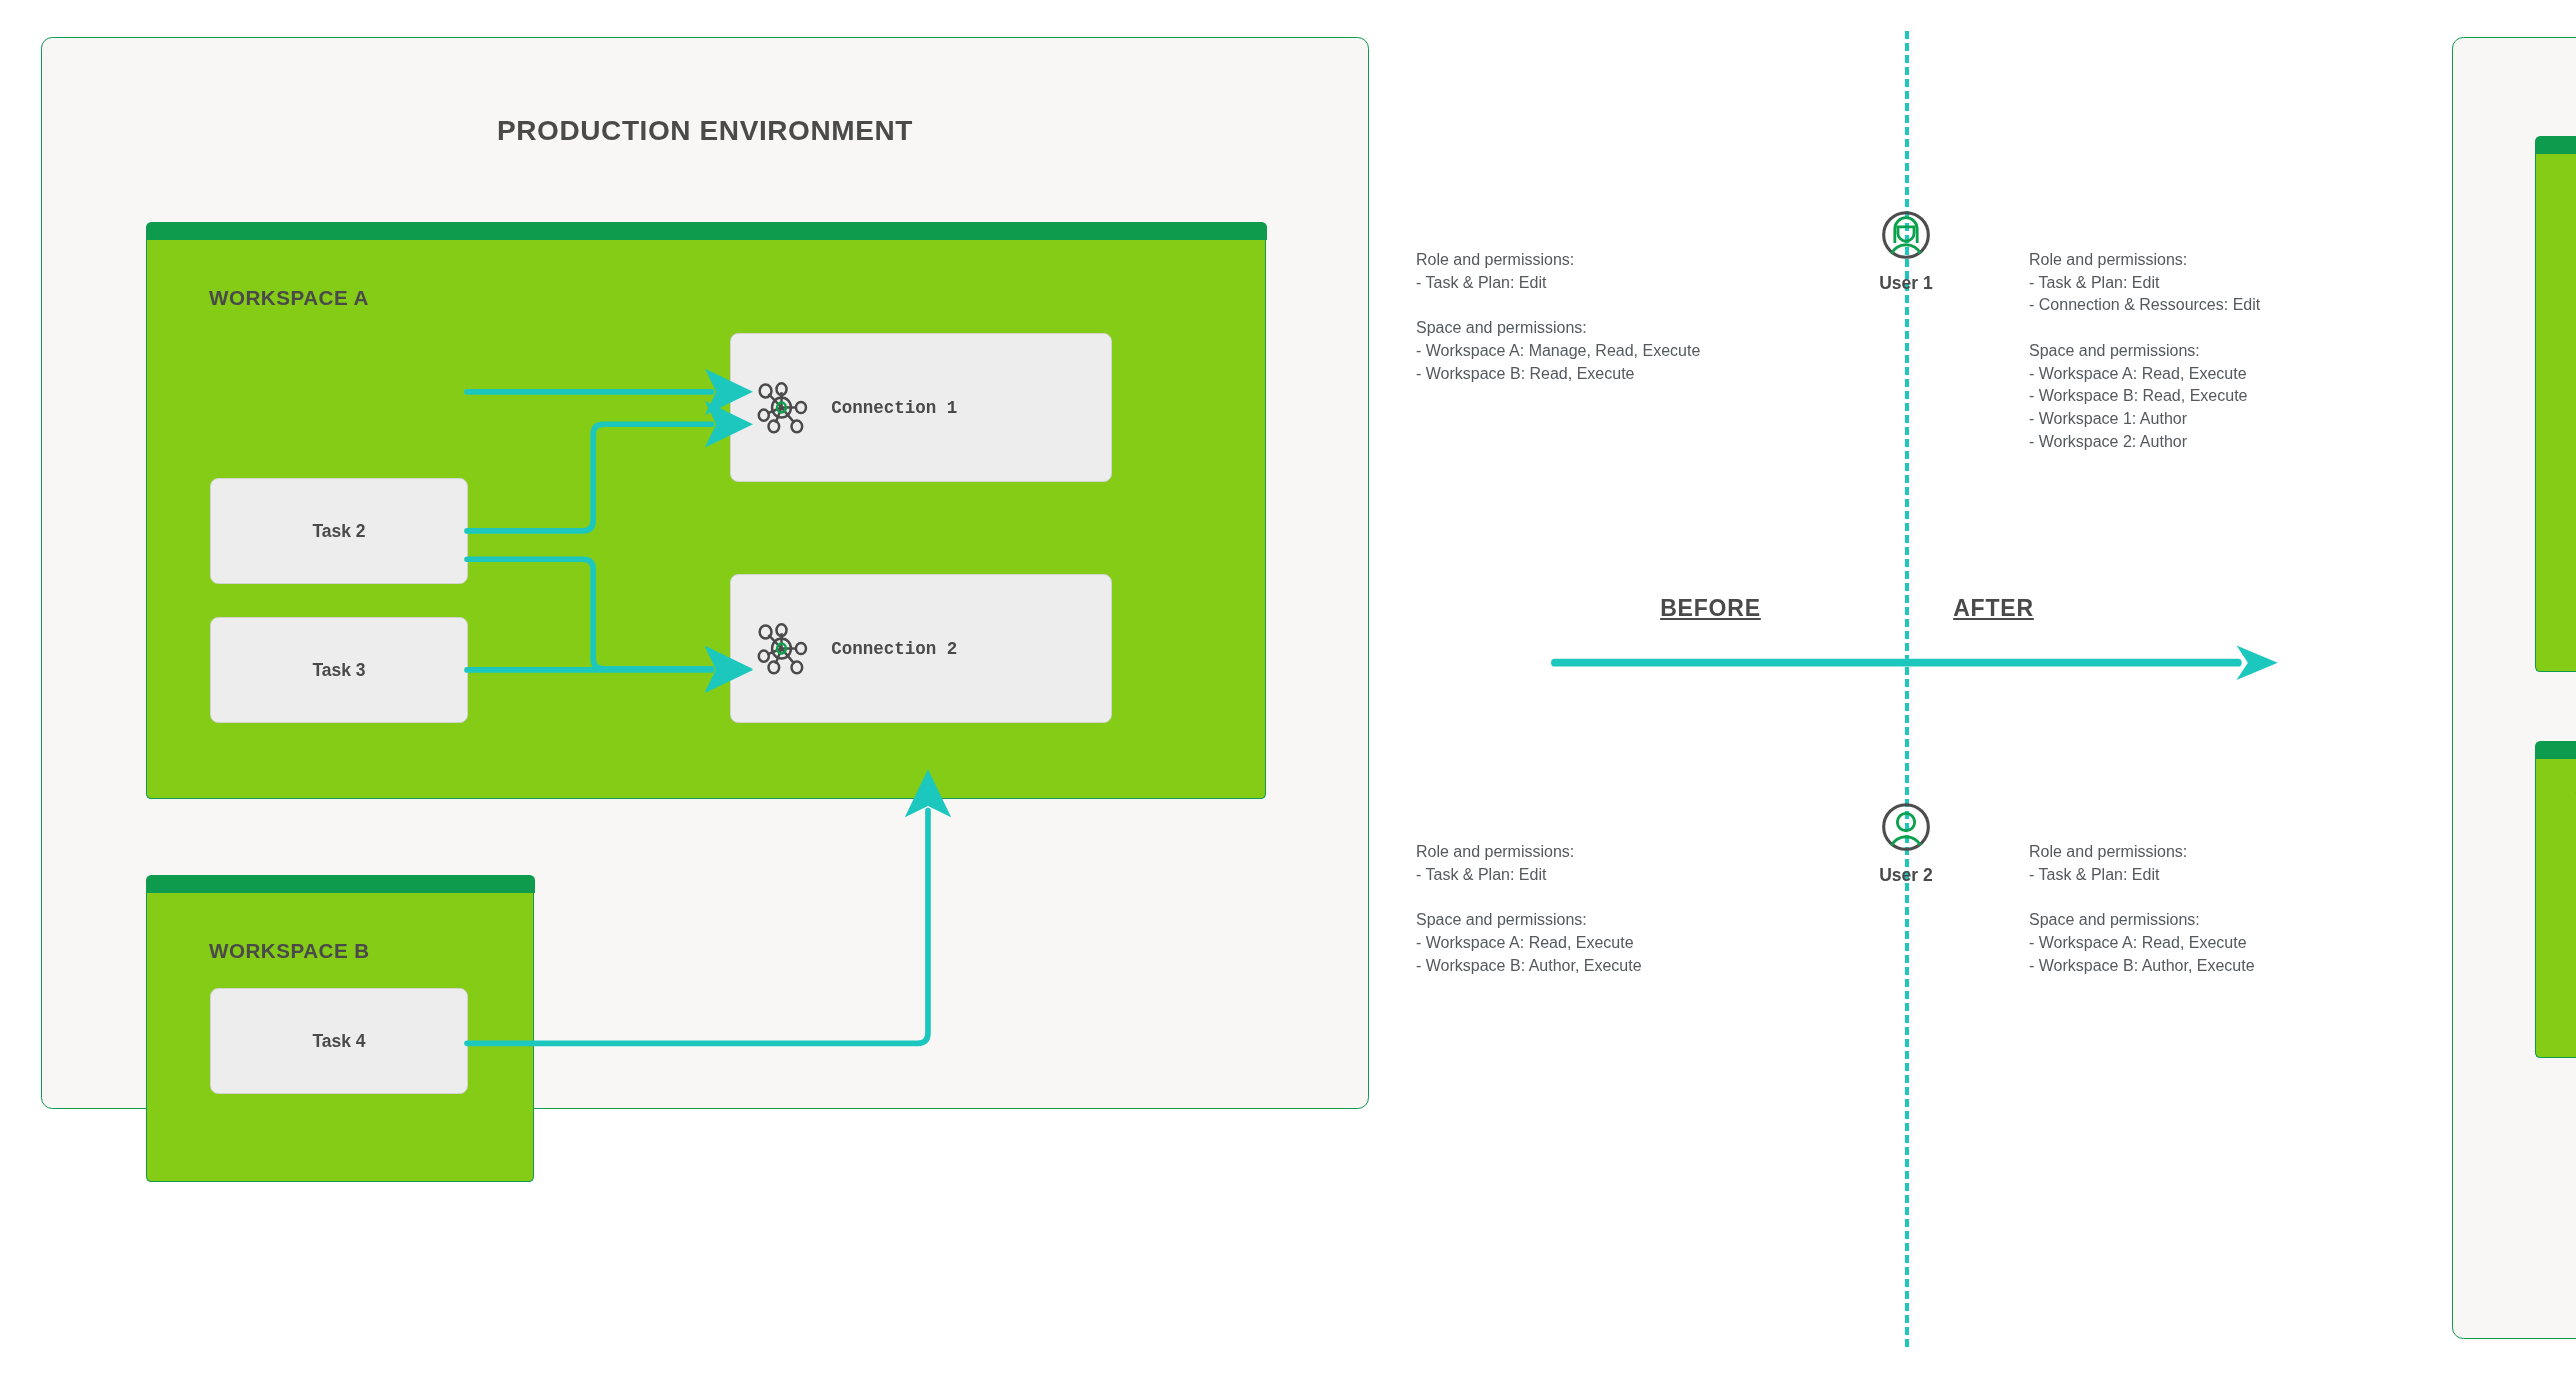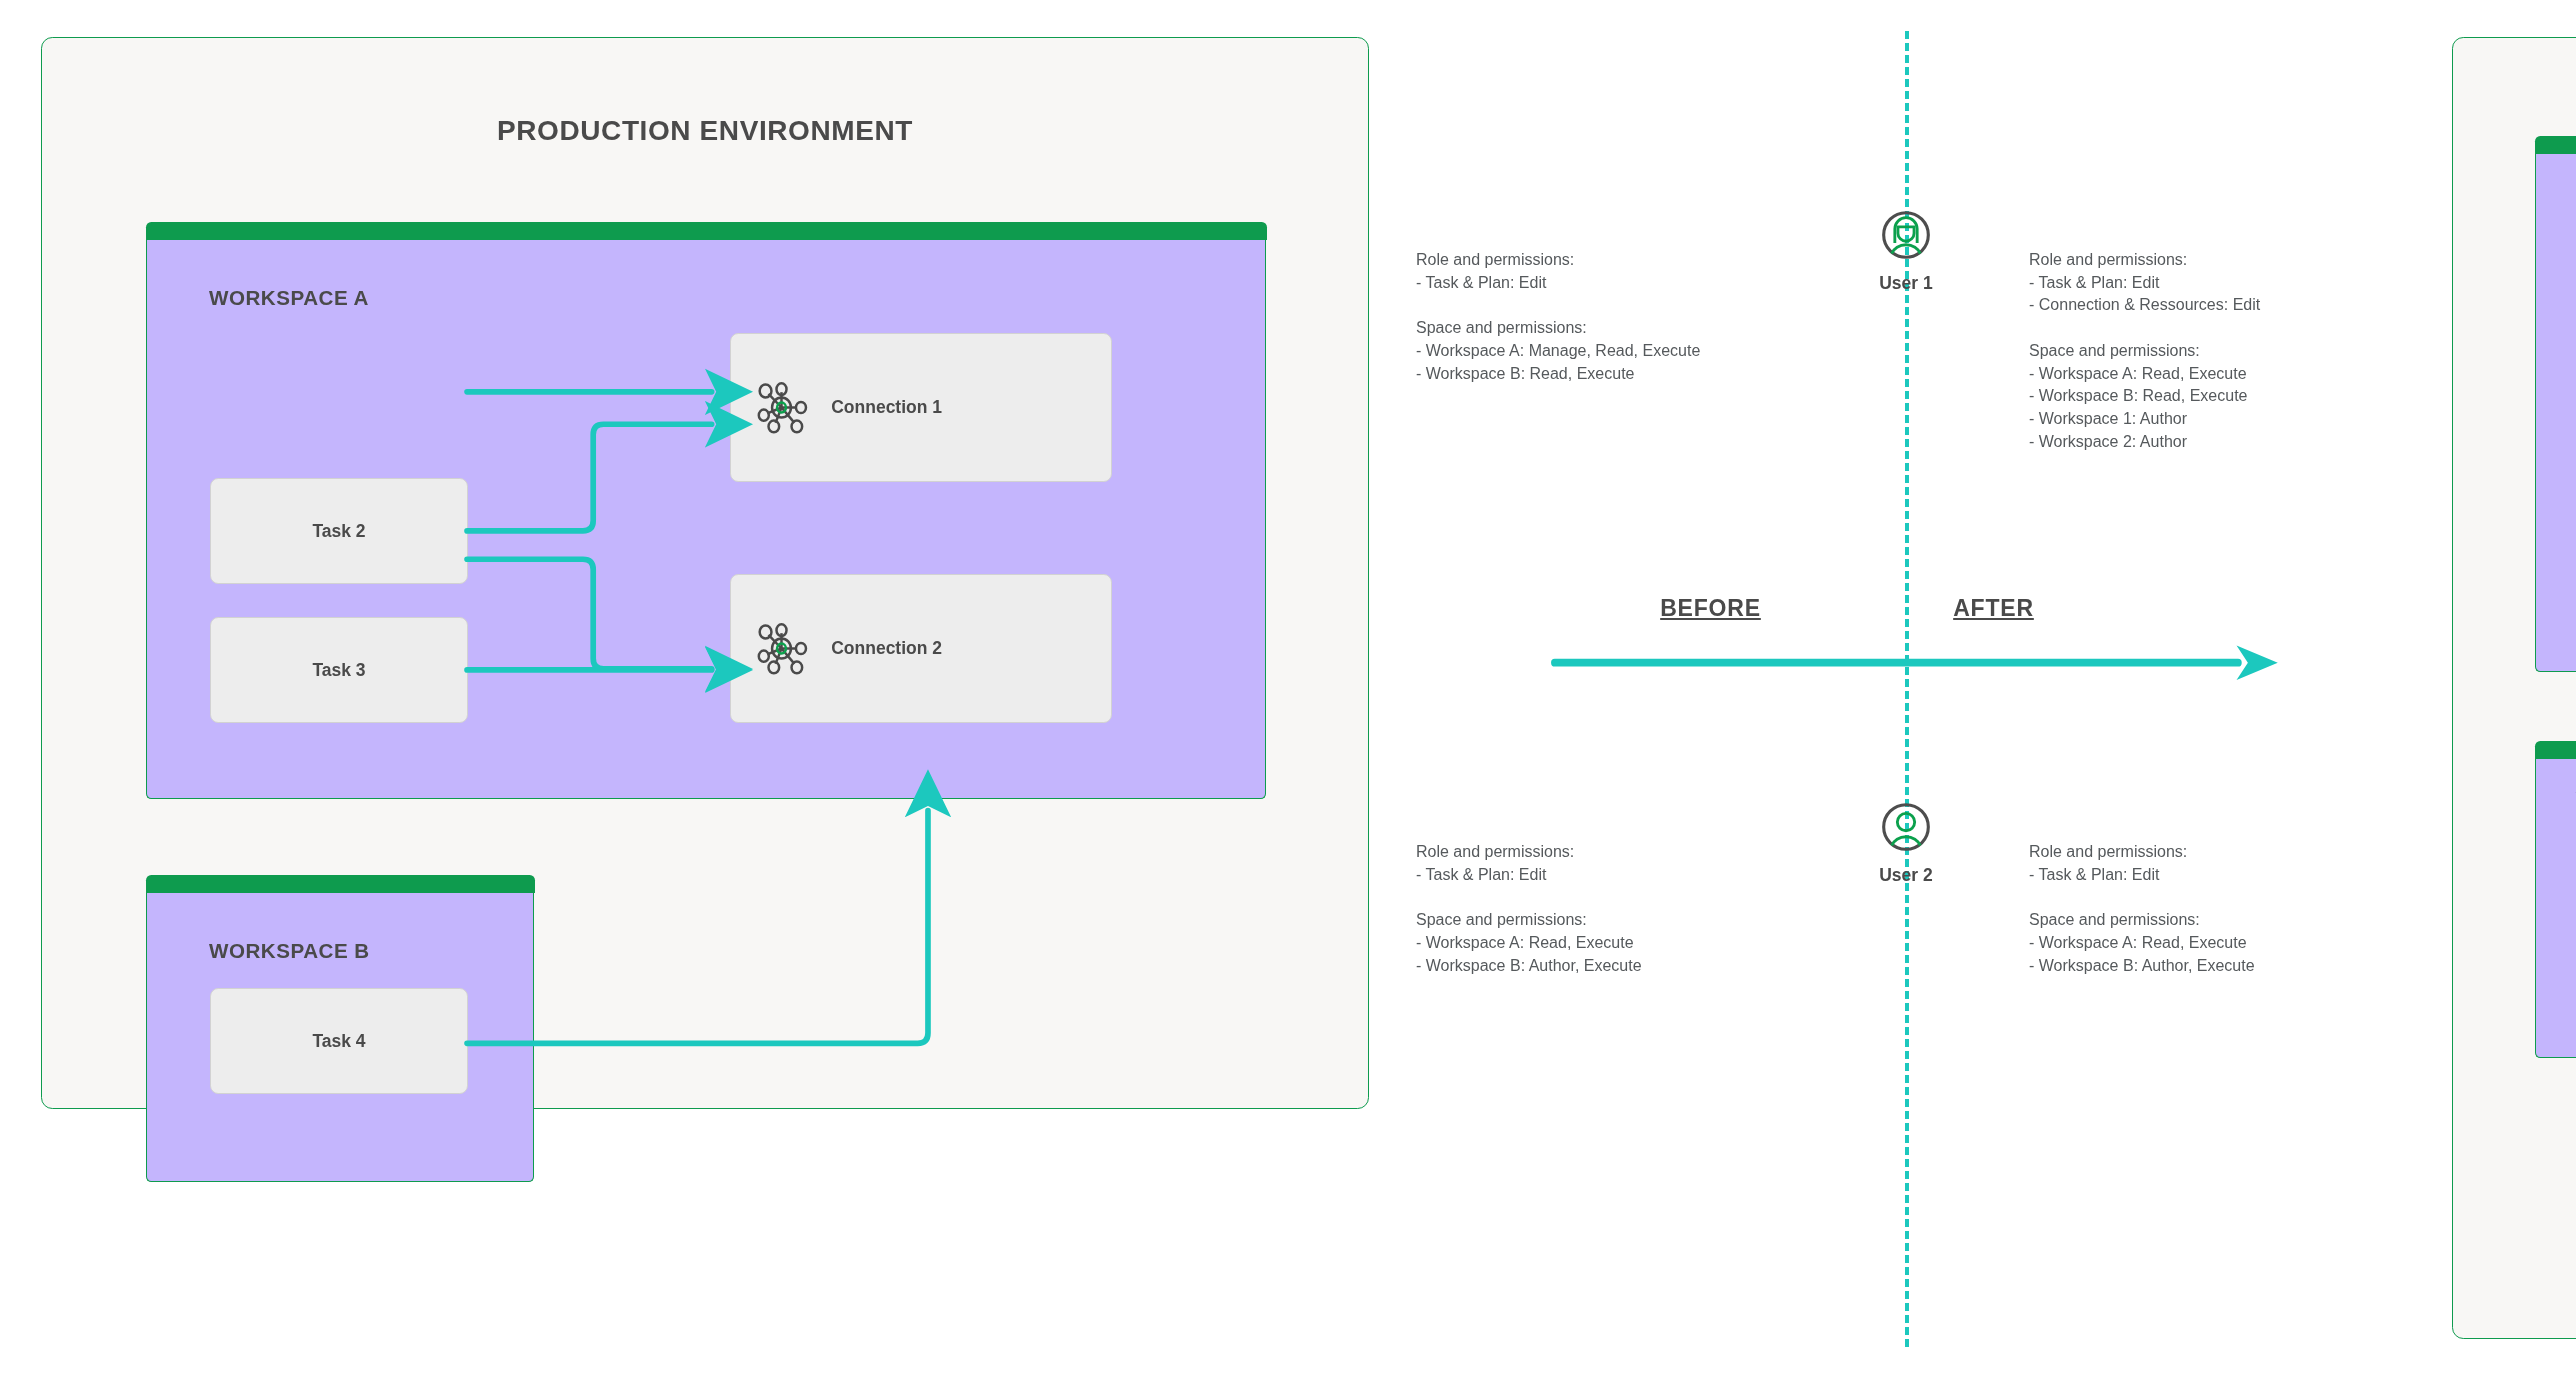--- a/index.html
+++ b/index.html
@@ -31,21 +31,21 @@
     font-size:28px;
     font-weight:bold;
     letter-spacing:0.6px;
     color:#4A4A4A;
   }
 
   
   .ws{
     position:absolute;
     box-sizing:border-box;
-    background:#c4b5fd;
+    background:#84cc16;
     border:1.5px solid #0E9B4E;
     border-top:none;
     border-radius:0 0 5.2px 5.2px;
   }
   .ws-bar{
     position:absolute;
     left:-1.5px;
     top:-18.5px;
     height:18.5px;
     width:calc(100% + 3.1px);
@@ -74,20 +74,21 @@
     align-items:center;
     justify-content:center;
     color:#4A4A4A;
     font-size:17.5px;
     font-weight:bold;
   }
   .node.conn{
     justify-content:flex-start;
     padding-left:20.6px;
     gap:20.6px;
+    font-family:Liberation Mono, monospace;
   }
   .conn-icon{flex:0 0 auto;width:59px;height:59px;}
   .conn-label{font-size:17.5px;font-weight:bold;color:#4A4A4A;}
 
   
   .wires{position:absolute;left:0;top:0;pointer-events:none;}
 
   
   .divider{
     position:absolute;

